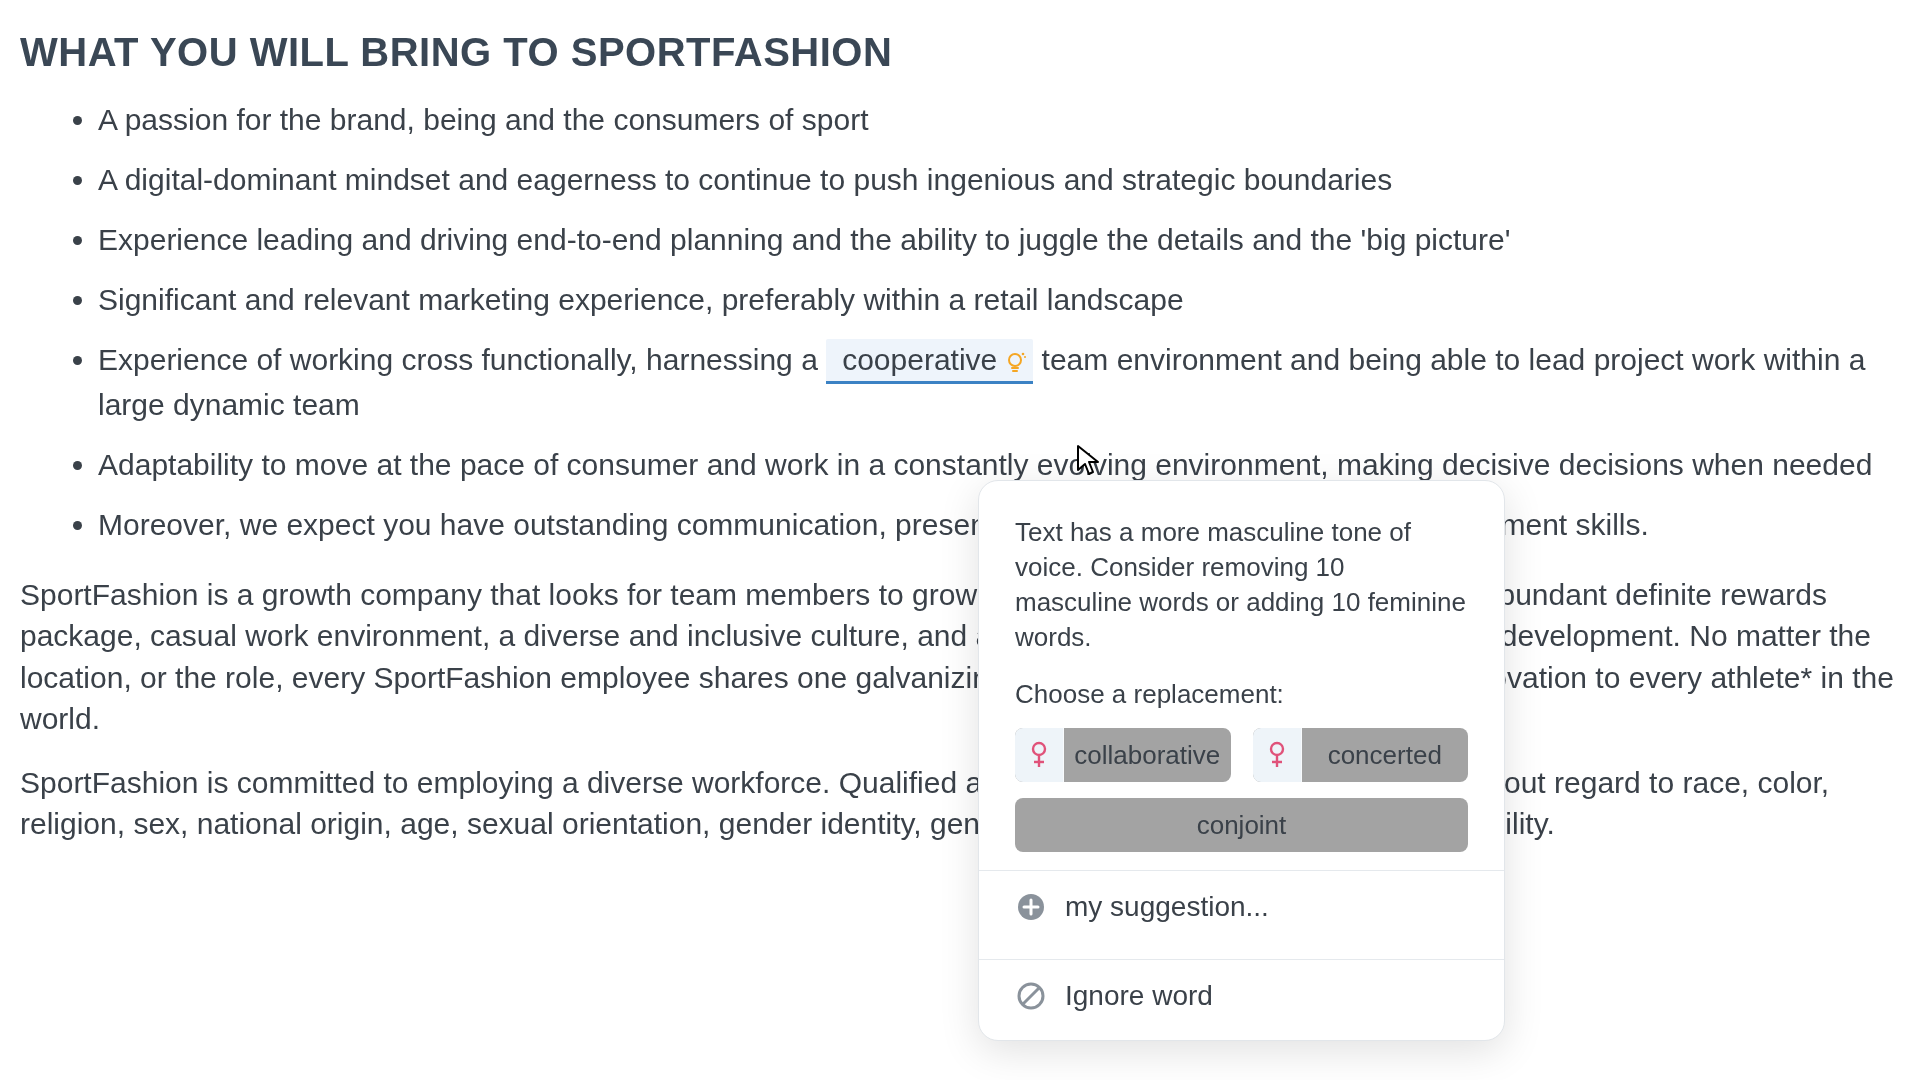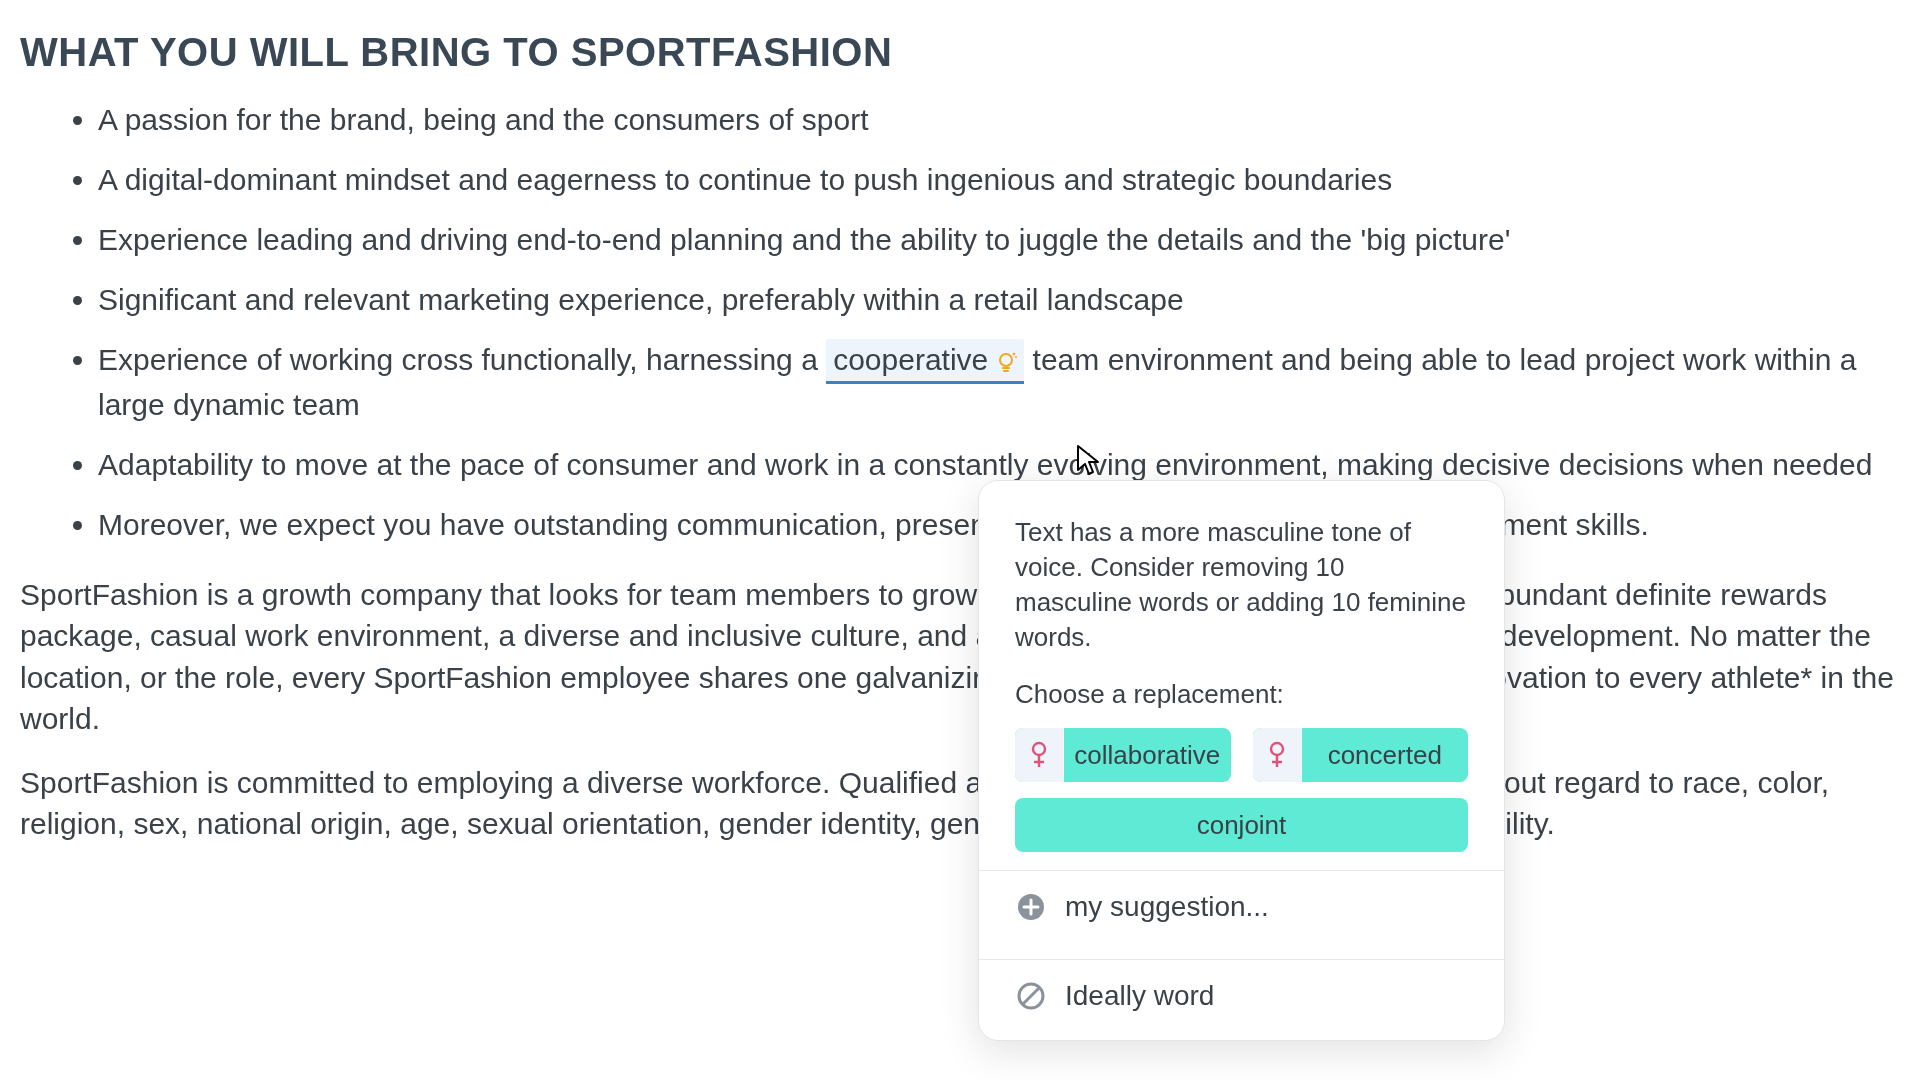--- a/index.html
+++ b/index.html
@@ -47,21 +47,21 @@
     line-height: 1.38;
     color: #3a4149;
     margin: 0 0 22px 0;
   }
   .flagged-word {
     display: inline-block;
     position: relative;
     color: #3a4149;
     background: #eef4fb;
     border-bottom: 3px solid #3b82c4;
-    padding: 0 4px 0 7px;
+    padding: 0 4px 0 16px;
     border-radius: 2px 2px 0 0;
   }
   .flag-lightbulb {
     display: inline-flex;
     align-items: center;
     justify-content: center;
     width: 28px;
     height: 28px;
     vertical-align: middle;
     margin-left: 4px;
@@ -93,21 +93,21 @@
   }
   .pop-row {
     display: flex;
     gap: 22px;
     margin-bottom: 16px;
   }
   .pop-chip {
     flex: 1;
     display: flex;
     align-items: center;
-    background: #5eead4;
+    background: #a3a3a3;
     border-radius: 8px;
     height: 54px;
     overflow: hidden;
     cursor: pointer;
   }
   .pop-chip .gender-slot {
     width: 48px;
     height: 100%;
     display: flex;
     align-items: center;
@@ -237,21 +237,21 @@
 
     <div class="pop-sep"></div>
 
     <div class="pop-action">
       <span class="action-icon">
         <svg width="30" height="30" viewBox="0 0 30 30">
           <circle cx="15" cy="15" r="12" fill="none" stroke="#8a929b" stroke-width="3"></circle>
           <line x1="7" y1="23" x2="23" y2="7" stroke="#8a929b" stroke-width="3"></line>
         </svg>
       </span>
-      <span>Ideally word</span>
+      <span>Ignore word</span>
     </div>
   </div>
 
   <div class="cursor">
     <svg width="26" height="34" viewBox="0 0 26 34">
       <path d="M2 2 L2 26 L9 20 L13 30 L17 28 L13 18 L22 18 Z" fill="#ffffff" stroke="#000000" stroke-width="2" stroke-linejoin="round"></path>
     </svg>
   </div>
 
 </div>

